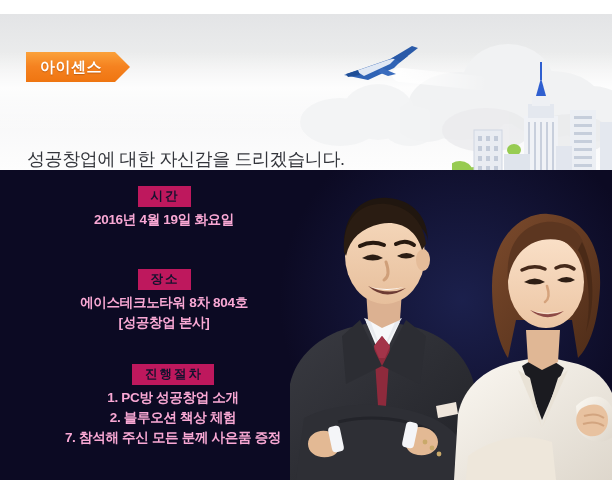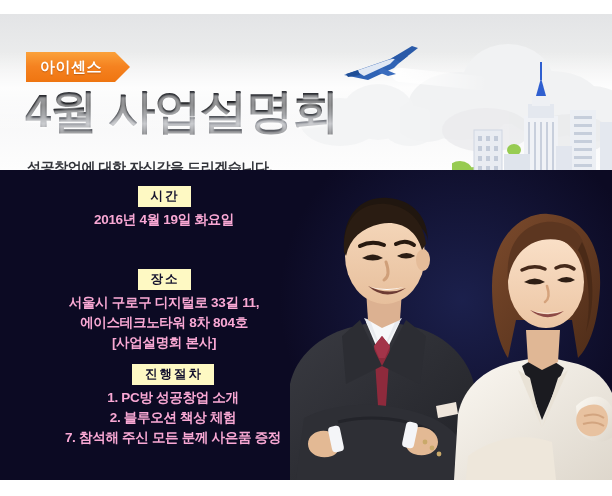--- a/index.html
+++ b/index.html
@@ -48,38 +48,38 @@
   .title {
     position:absolute; left:25px; top:68px; height:58px;
     font-size:47px; font-weight:bold; letter-spacing:-1px; line-height:58px;
     background:linear-gradient(180deg,#5d6066 0%,#2b2d33 18%,#101114 40%,#3c3f45 56%,#8e9199 72%,#34363c 88%,#17181c 100%);
     -webkit-background-clip:text; background-clip:text;
     color:transparent; -webkit-text-fill-color:transparent;
     text-shadow:0 2px 2px rgba(255,255,255,.55);
     white-space:nowrap;
   }
   .subtitle {
-    position:absolute; left:27px; top:145px;
-    font-size:14px; font-weight:bold; color:#33353b; letter-spacing:-.4px;
+    position:absolute; left:27px; top:133px;
+    font-size:18px; font-weight:normal; color:#33353b; letter-spacing:-.4px;
     white-space:nowrap;
   }
 
   
   .panel {
     position:absolute; left:0; top:170px; width:612px; height:310px;
     background:#0c0a23; overflow:hidden;
   }
   .panel-glow {
     position:absolute; right:-40px; top:-60px; width:380px; height:380px;
     background:radial-gradient(circle,rgba(40,50,110,.55) 0%,rgba(12,10,35,0) 68%);
   }
 
   .info-block { position:absolute; left:0; width:300px; }
   .chip {
-    display:inline-block; background:#fef9c3; color:#14122e;
+    display:inline-block; background:#be185d; color:#14122e;
     font-size:12.5px; font-weight:bold; letter-spacing:2px;
     padding:4px 11px 4px 13px; line-height:1.05;
   }
   .info-lines {
     margin-top:3px; color:#f9a8d4; font-size:13.5px; font-weight:bold;
     line-height:20px; letter-spacing:-.3px;
   }
   .info-lines div { white-space:nowrap; }
 
   
@@ -179,21 +179,20 @@
       <rect x="148" y="64" width="12" height="62" fill="#e4e8ef"></rect>
 
       <rect x="52" y="96" width="26" height="30" fill="#dfe4ec"></rect>
       <rect x="104" y="88" width="16" height="38" fill="#e2e6ee"></rect>
     </svg>
 
     <div class="badge-wrap">
       <div class="badge">아이센스</div>
     </div>
 
-    <div class="title">4월 사업설명회</div>
     <div class="subtitle">성공창업에 대한 자신감을 드리겠습니다.</div>
   </div>
 
   <div class="panel">
     <div class="panel-glow"></div>
 
     <div class="people">
       <svg width="326" height="310" viewBox="0 0 326 310">
         <defs>
           <linearGradient id="suitG" x1="0" y1="0" x2="1" y2="1">
@@ -313,23 +312,22 @@
         <div class="info-lines">
           <div>2016년 4월 19일 화요일</div>
         </div>
       </div>
     </div>
 
     <div class="info-block" style="top:99px;">
       <div style="padding-left:28px;">
         <span class="chip">장소</span>
         <div class="info-lines">
-          <div>서울시 구로구 디지털로 33길 11,</div>
           <div>에이스테크노타워 8차 804호</div>
-          <div>[사업설명회 본사]</div>
+          <div>[성공창업 본사]</div>
         </div>
       </div>
     </div>
 
     <div class="info-block" style="top:194px;">
       <div style="padding-left:46px;">
         <span class="chip">진행절차</span>
         <div class="info-lines">
           <div>1. PC방 성공창업 소개</div>
           <div>2. 블루오션 책상 체험</div>

